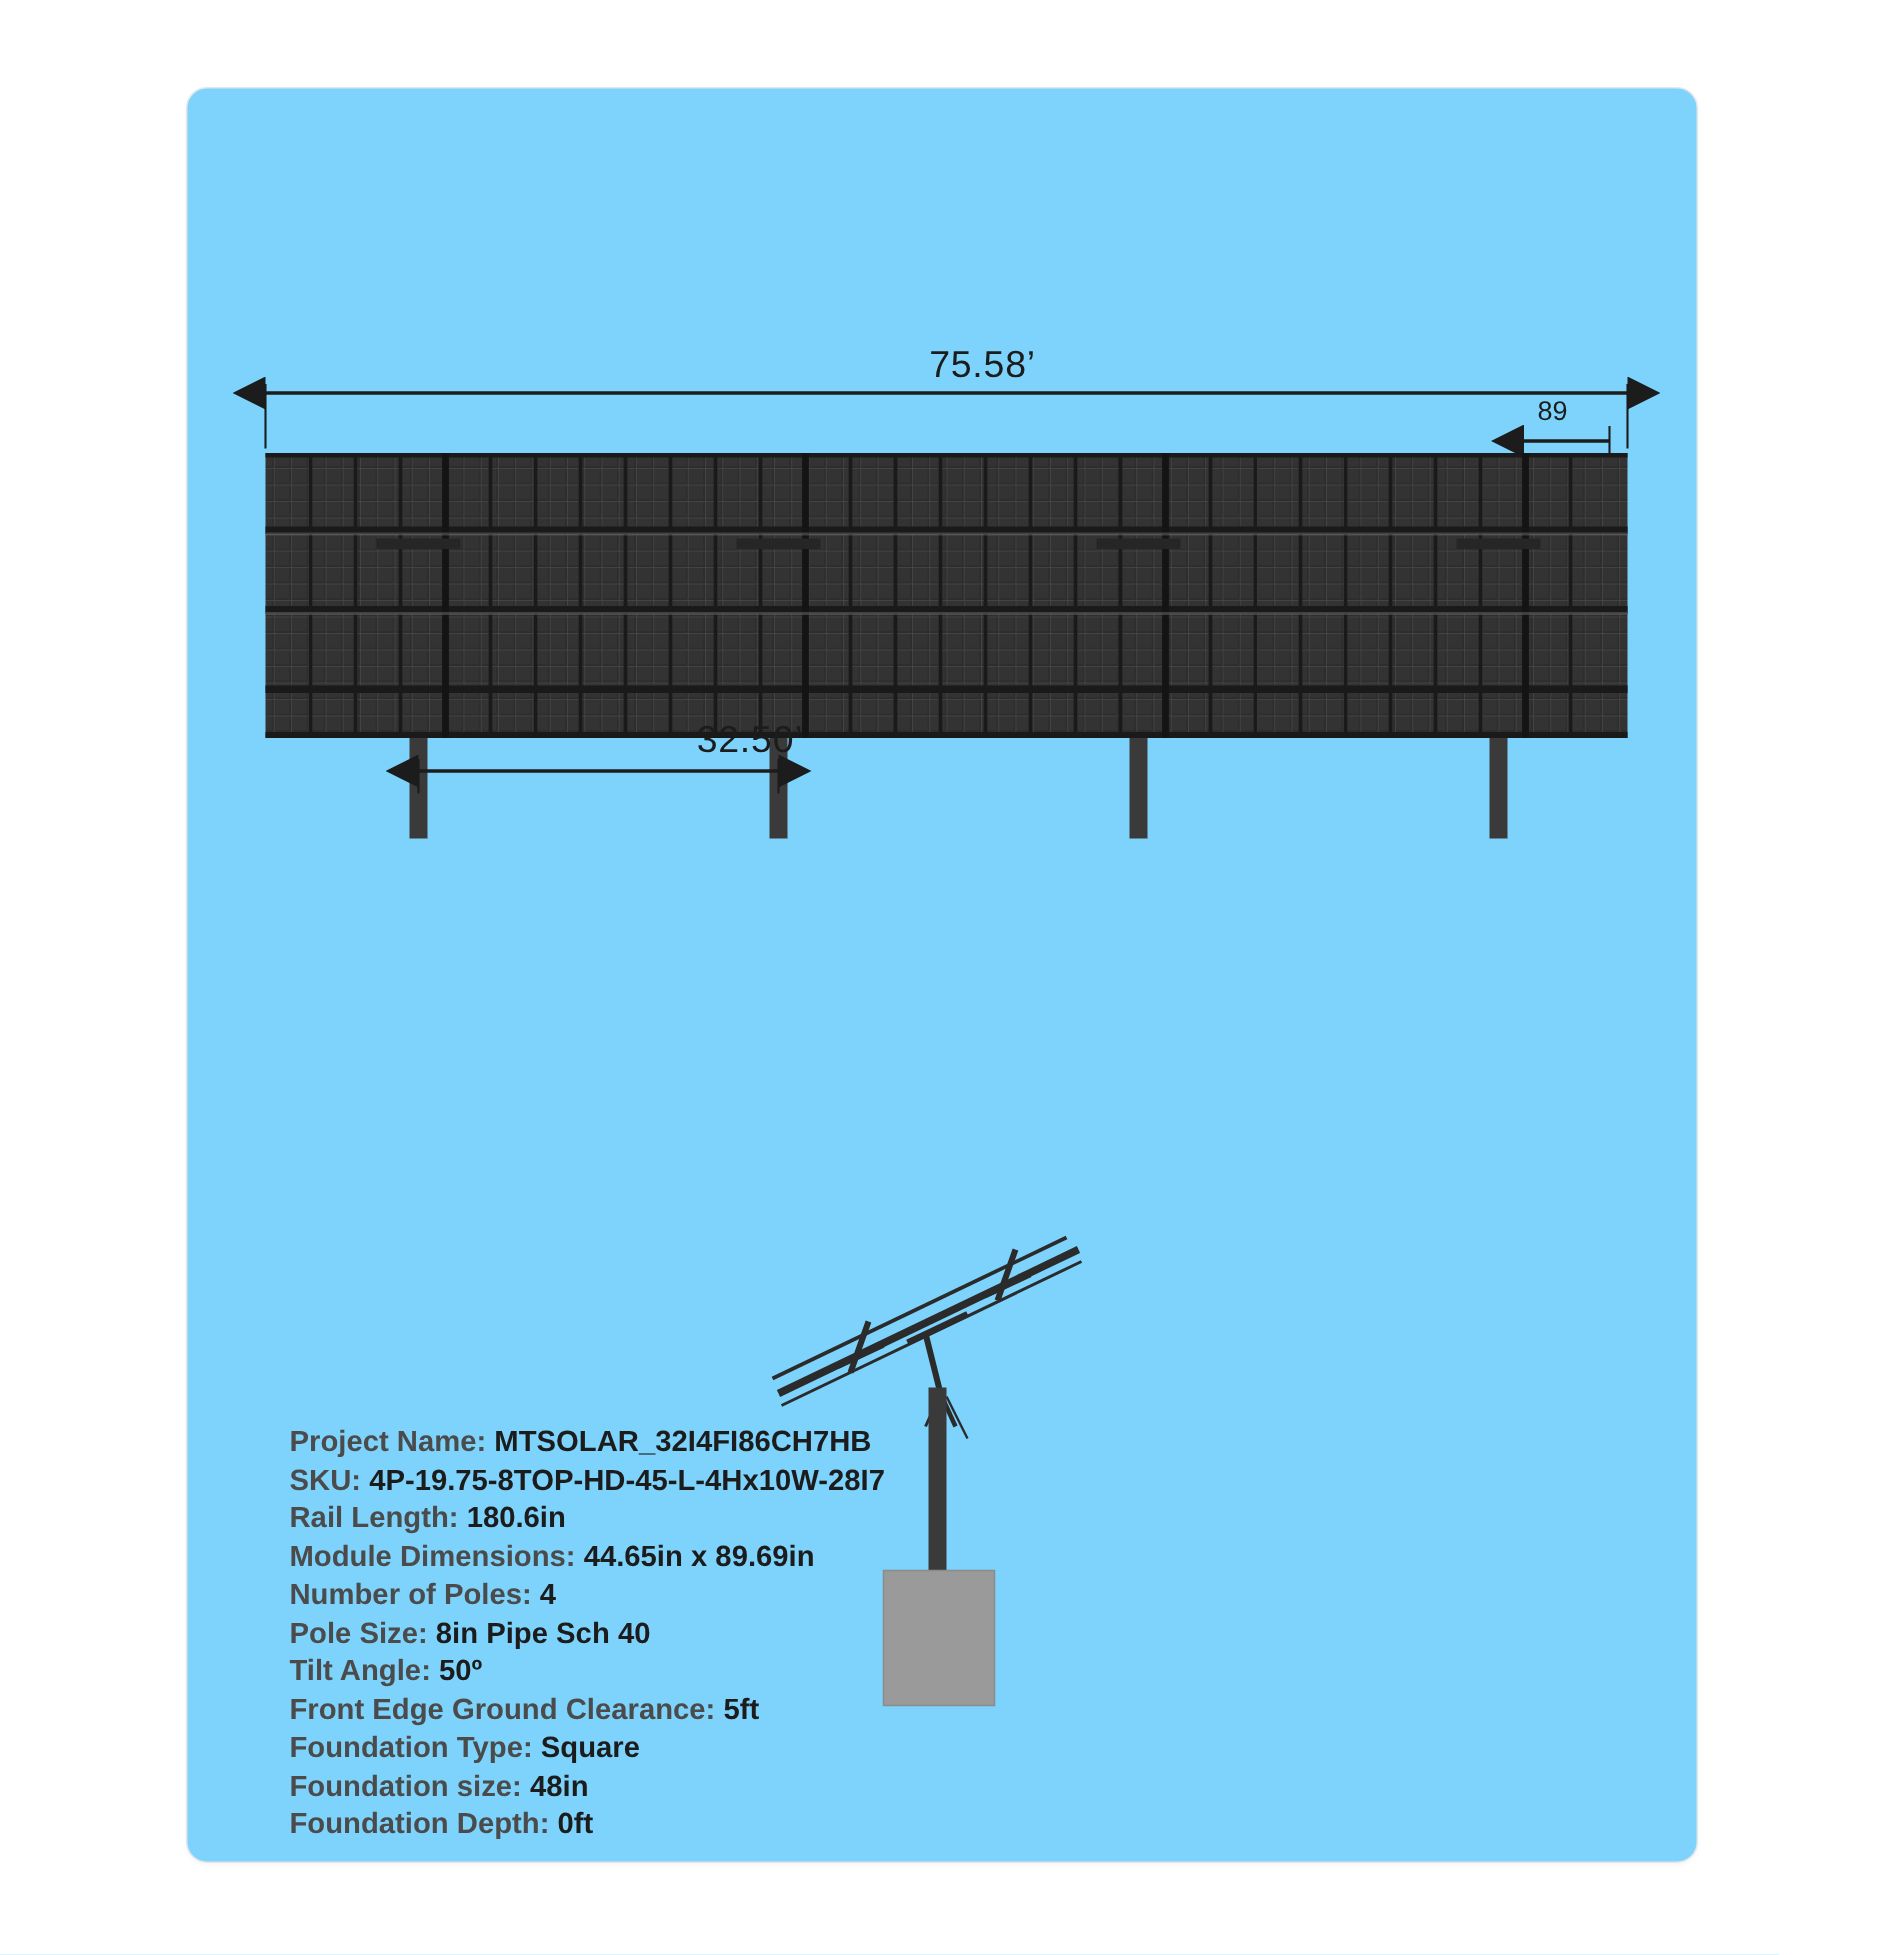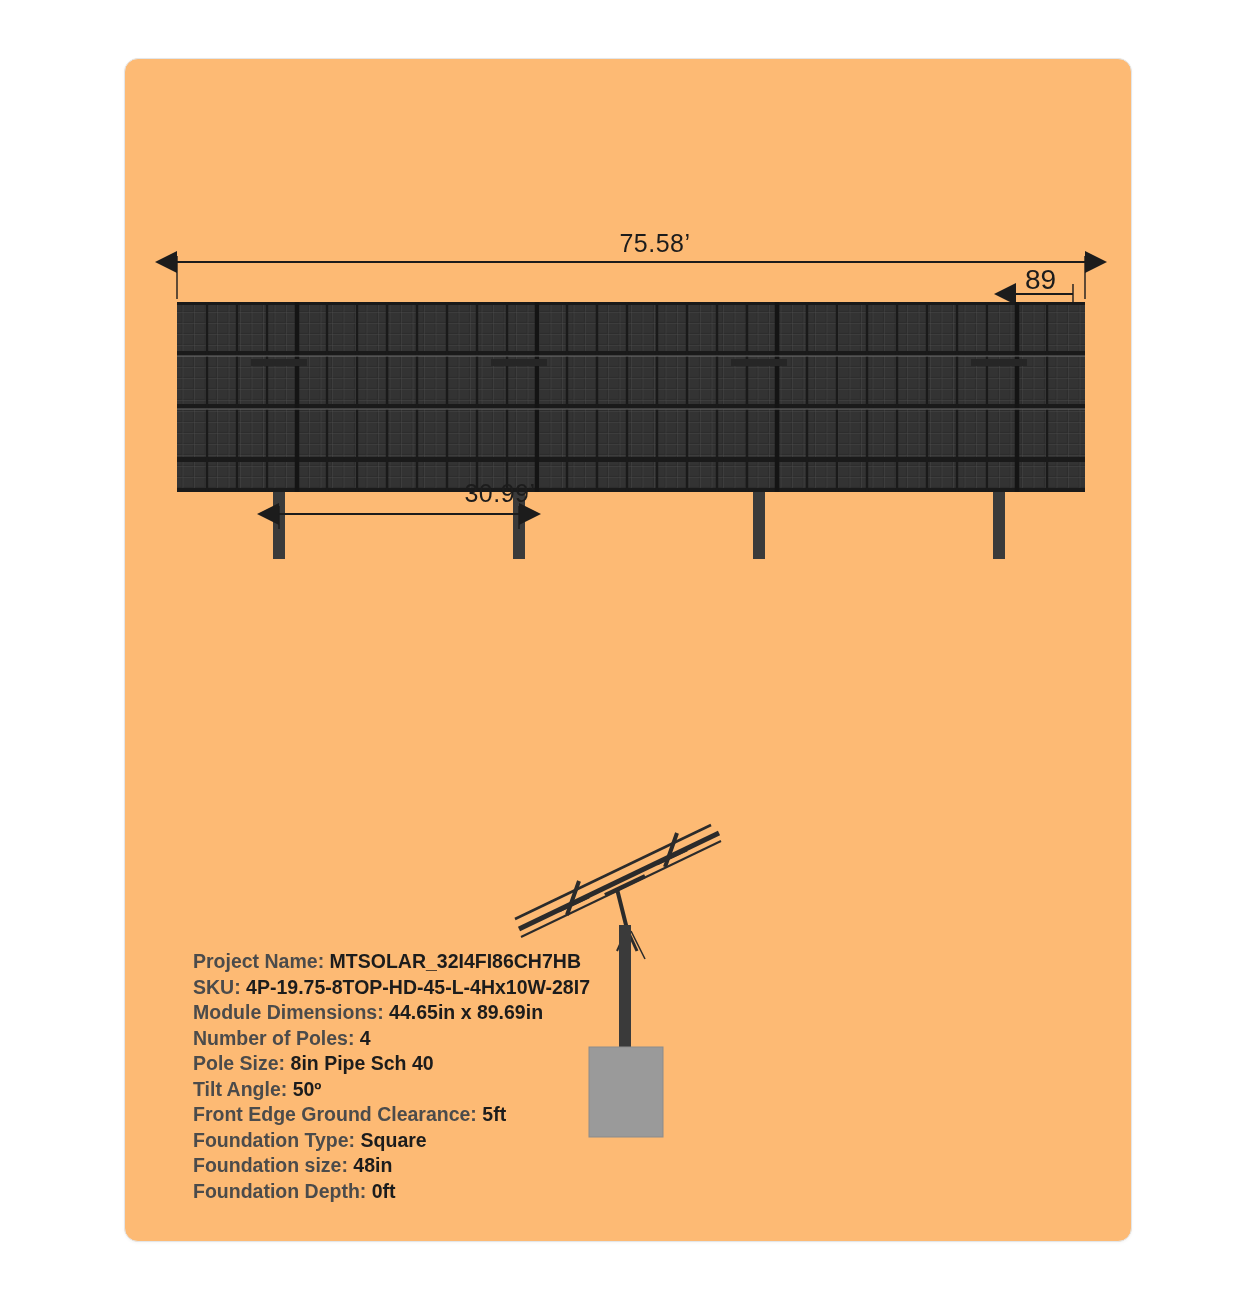--- a/index.html
+++ b/index.html
@@ -14,21 +14,21 @@
     color: #2a2a2a;
     overflow: hidden;
   }
 
   .page-card {
     position: absolute;
     left: 124px;
     top: 58px;
     width: 1006px;
     height: 1182px;
-    background: #fdba74;
+    background: #7dd3fc;
     border: 1px solid #e4e6e8;
     border-radius: 14px;
     box-shadow: 0 1px 3px rgba(0,0,0,0.04);
     overflow: hidden;
   }
 
   
   .elevation {
     position: absolute;
     left: 0;
@@ -46,21 +46,21 @@
     font-size: 25px;
     color: #1c1c1c;
     letter-spacing: 0.5px;
   }
   .dim-right-label {
     position: absolute;
     left: 900px;
     top: 205px;
     width: 80px;
     text-align: left;
-    font-size: 28px;
+    font-size: 18px;
     color: #1c1c1c;
   }
   .dim-bay-label {
     position: absolute;
     left: 275px;
     top: 420px;
     width: 200px;
     text-align: center;
     font-size: 25px;
     color: #1c1c1c;
@@ -195,21 +195,21 @@
         <rect x="846" y="300" width="56" height="7"></rect>
       </g>
 
       <line x1="154" y1="455" x2="394" y2="455" stroke="#1c1c1c" stroke-width="2.2" marker-start="url(#arrL)" marker-end="url(#arrR)"></line>
       <line x1="154" y1="447" x2="154" y2="470" stroke="#1c1c1c" stroke-width="1.4"></line>
       <line x1="394" y1="447" x2="394" y2="470" stroke="#1c1c1c" stroke-width="1.4"></line>
     </svg>
 
     <div class="dim-top-label">75.58’</div>
     <div class="dim-right-label">89</div>
-    <div class="dim-bay-label">30.99’</div>
+    <div class="dim-bay-label">32.50’</div>
   </div>
 
   <div class="detail">
     <svg width="320" height="320" viewBox="0 0 320 320">
 
       <g stroke="#2b2b2b" fill="none">
 
         <path d="M14 110 L214 14" stroke-width="5"></path>
         <path d="M16 118 L216 22" stroke-width="2"></path>
 
@@ -238,20 +238,24 @@
   <div class="spec-list">
     <div class="spec-row">
       <span class="spec-label">Project Name:</span>
       <span class="spec-value">MTSOLAR_32I4FI86CH7HB</span>
     </div>
     <div class="spec-row">
       <span class="spec-label">SKU:</span>
       <span class="spec-value">4P-19.75-8TOP-HD-45-L-4Hx10W-28I7</span>
     </div>
     <div class="spec-row">
+      <span class="spec-label">Rail Length:</span>
+      <span class="spec-value">180.6in</span>
+    </div>
+    <div class="spec-row">
       <span class="spec-label">Module Dimensions:</span>
       <span class="spec-value">44.65in x 89.69in</span>
     </div>
     <div class="spec-row">
       <span class="spec-label">Number of Poles:</span>
       <span class="spec-value">4</span>
     </div>
     <div class="spec-row">
       <span class="spec-label">Pole Size:</span>
       <span class="spec-value">8in Pipe Sch 40</span>

